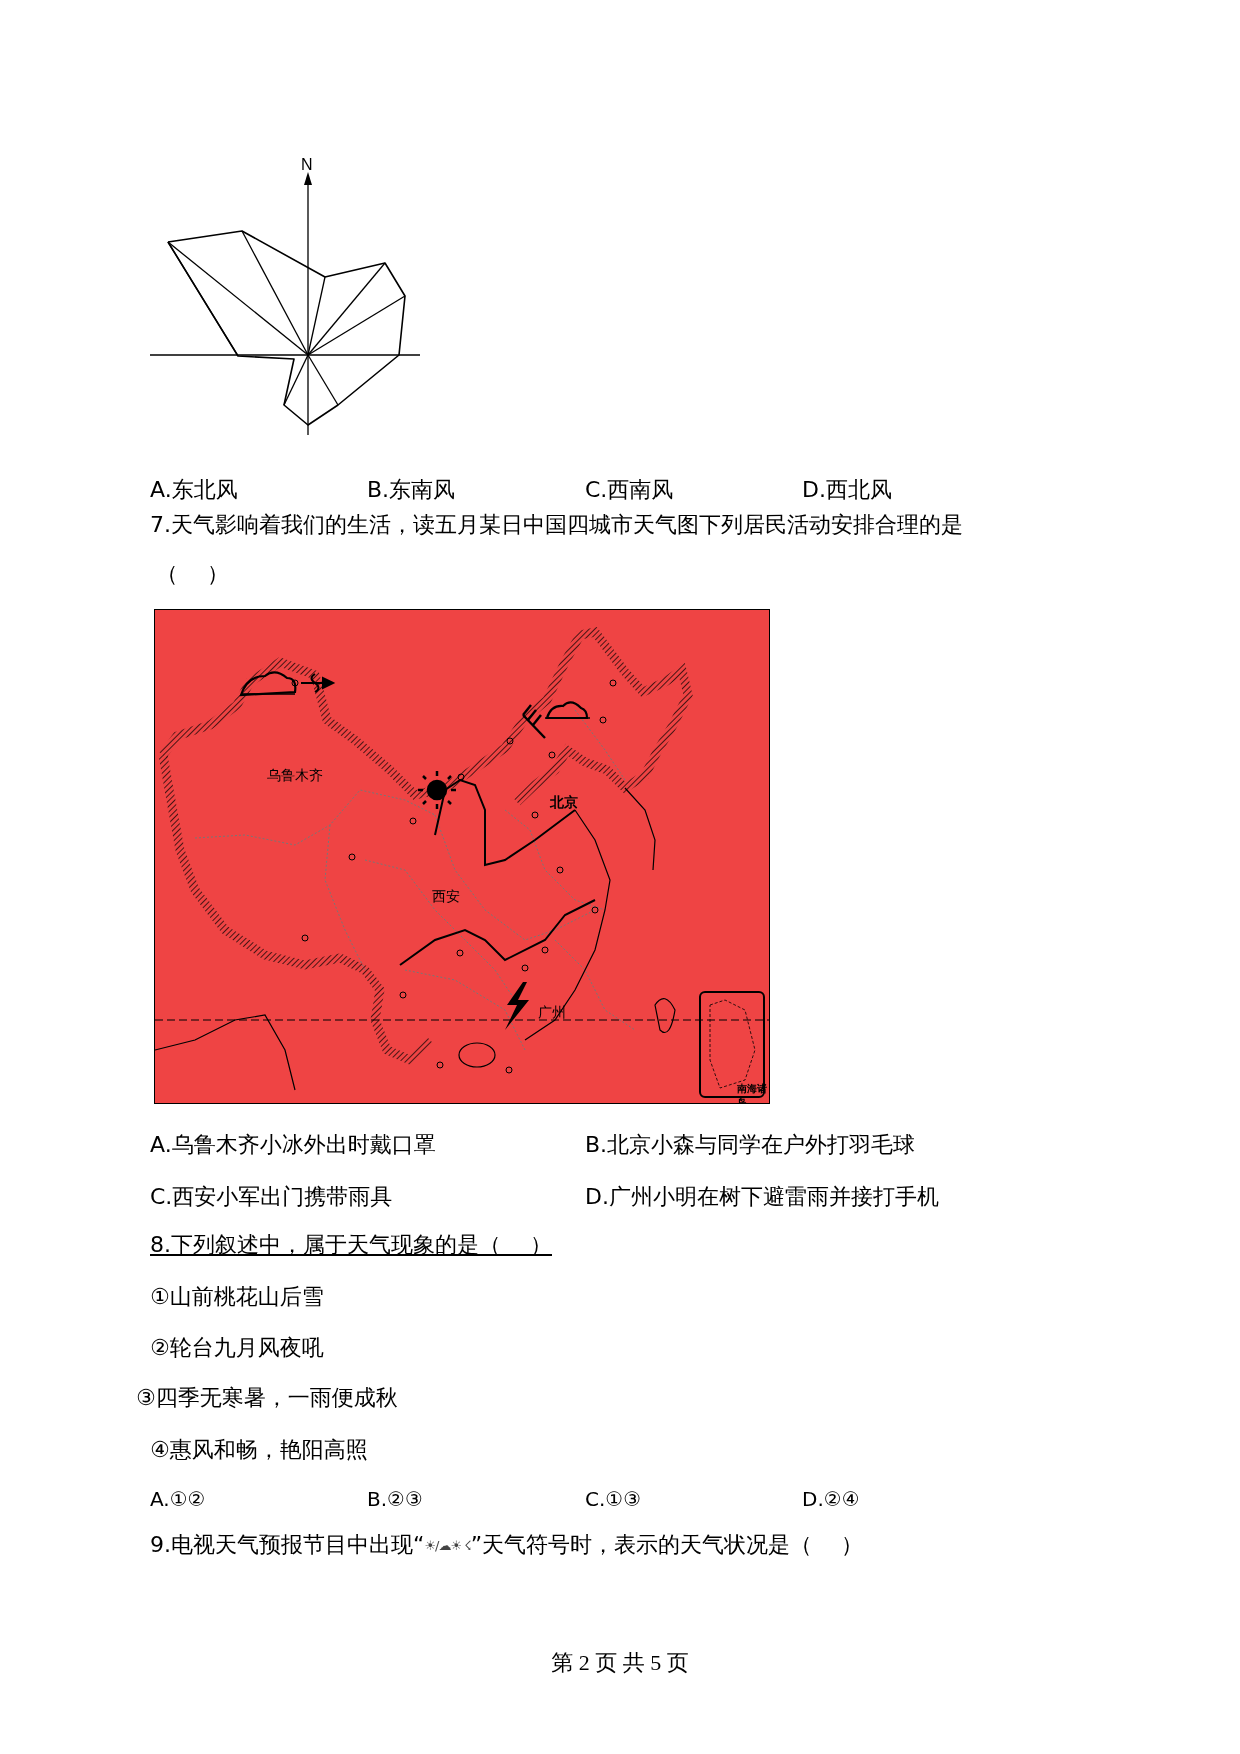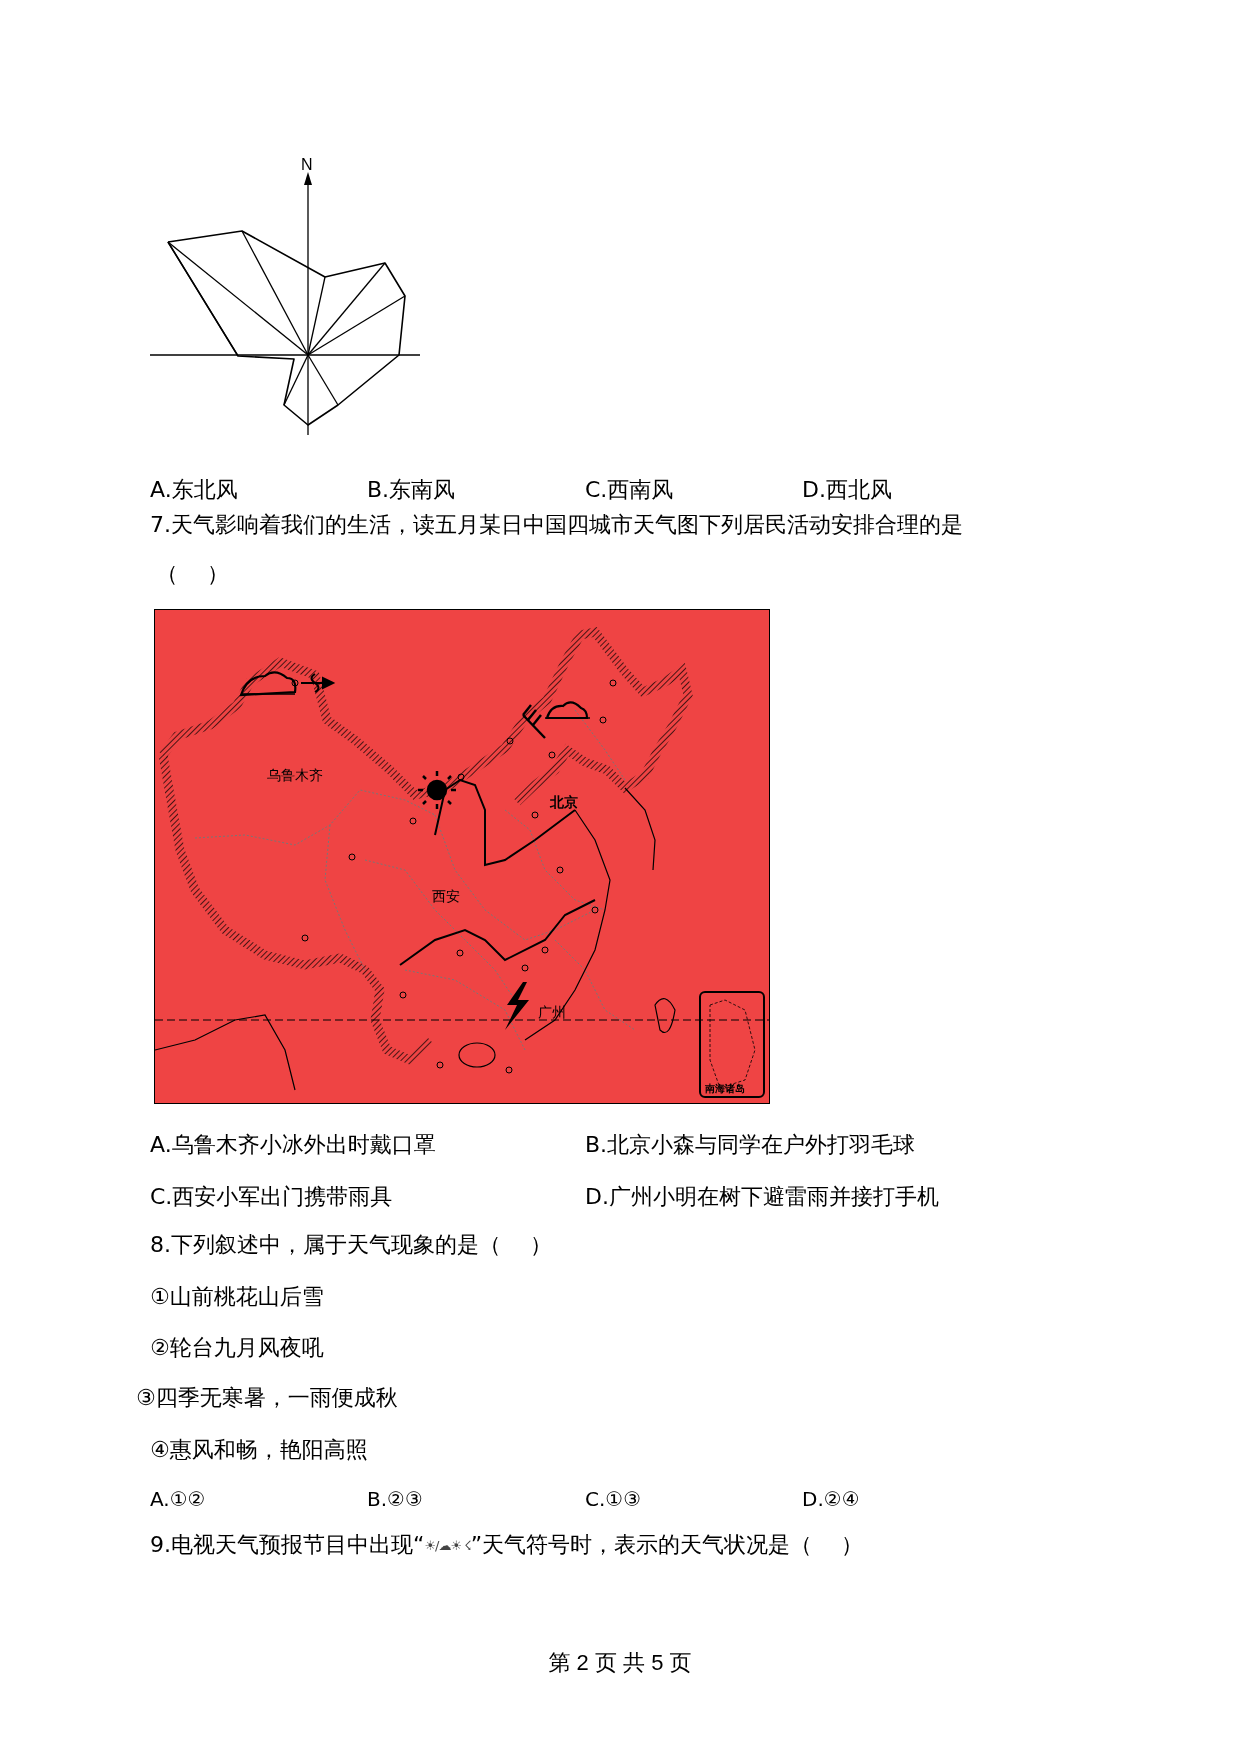--- a/index.html
+++ b/index.html
@@ -2,25 +2,25 @@
 <html><head>
 <meta charset="utf-8">
 <style>
   html, body { margin:0; padding:0; background:#ffffff; }
   body { width:1240px; height:1754px; position:relative; overflow:hidden;
          font-family:"DejaVu Sans", "Liberation Sans", sans-serif; color:#000; }
   .line { position:absolute; font-size:22px; line-height:28px; white-space:nowrap; }
   .opt { position:absolute; font-size:22px; line-height:28px; white-space:nowrap; }
   .fig { position:absolute; }
   .footer { position:absolute; left:0; width:1240px; top:1648px; text-align:center;
-            font-family:Liberation Sans, sans-serif; font-size:22px; }
+            font-family:Liberation Serif, serif; font-size:22px; }
   .map-box { position:absolute; left:154px; top:609px; width:616px; height:495px;
              border:1.5px solid #000; box-sizing:border-box; overflow:hidden; background:#ef4444; }
   .map-label { position:absolute; font-size:14px; line-height:16px; white-space:nowrap; }
-  .inset-label { position:absolute; font-size:10px; font-weight:bold; }
+  .inset-label { position:absolute; font-size:10px; font-weight:bold;margin-left:32px; }
   .wsym { display:inline-block; font-size:13px; color:#444; vertical-align:middle; letter-spacing:-1px; }
 </style>
 </head>
 <body>
 
 <svg class="fig" style="left:150px;top:150px;" width="280" height="290" viewBox="0 0 280 290">
 
   <line x1="0" y1="205" x2="270" y2="205" stroke="#000" stroke-width="1.6"></line>
   <line x1="158" y1="28" x2="158" y2="285" stroke="#000" stroke-width="1.3"></line>
   <polygon points="158,22 154,35 162,35" fill="#000"></polygon>
@@ -149,21 +149,21 @@
   <span class="map-label" style="left:277px;top:278px;">西安</span>
   <span class="map-label" style="left:383px;top:394px;">广州</span>
   <span class="inset-label" style="left:550px;top:472px;">南海诸岛</span>
 </div>
 
 <div class="opt" style="left:150px;top:1131px;">A.乌鲁木齐小冰外出时戴口罩</div>
 <div class="opt" style="left:585px;top:1131px;">B.北京小森与同学在户外打羽毛球</div>
 <div class="opt" style="left:150px;top:1183px;">C.西安小军出门携带雨具</div>
 <div class="opt" style="left:585px;top:1183px;">D.广州小明在树下避雷雨并接打手机</div>
 
-<div class="line" style="left:150px;top:1231px;">8.下列叙述中，属于天气现象的是（　 ）</div>
+<div class="line" style="left:150px;top:1231px;text-decoration:underline;">8.下列叙述中，属于天气现象的是（　 ）</div>
 <div class="line" style="left:150px;top:1283px;">①山前桃花山后雪</div>
 <div class="line" style="left:150px;top:1334px;">②轮台九月风夜吼</div>
 <div class="line" style="left:136px;top:1384px;">③四季无寒暑，一雨便成秋</div>
 <div class="line" style="left:150px;top:1436px;">④惠风和畅，艳阳高照</div>
 
 <div class="opt" style="left:150px;top:1485px;font-size:20px;">A.①②</div>
 <div class="opt" style="left:367px;top:1485px;font-size:20px;">B.②③</div>
 <div class="opt" style="left:585px;top:1485px;font-size:20px;">C.①③</div>
 <div class="opt" style="left:802px;top:1485px;font-size:20px;">D.②④</div>
 

